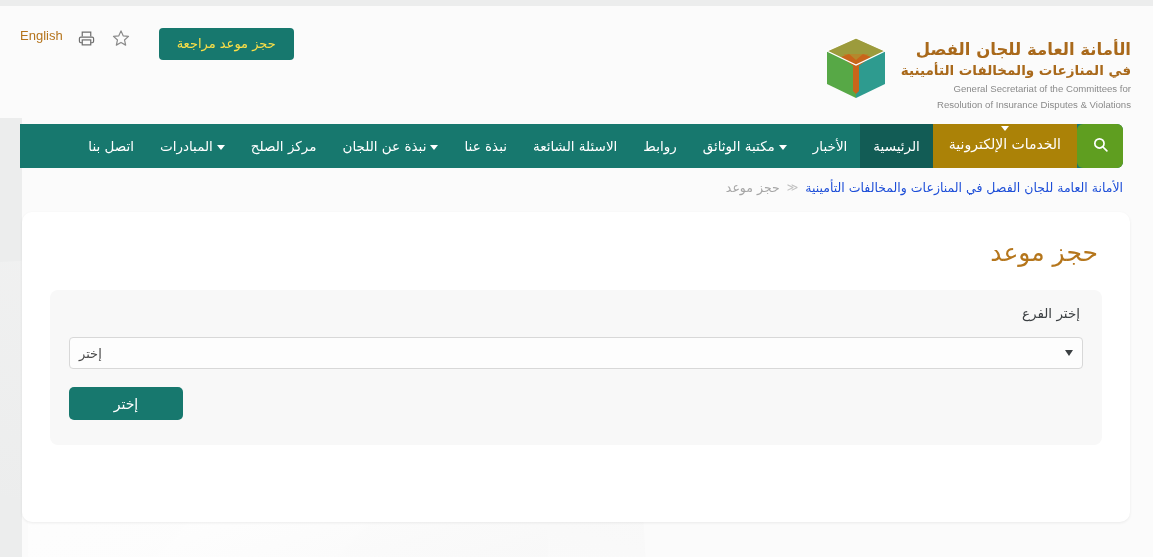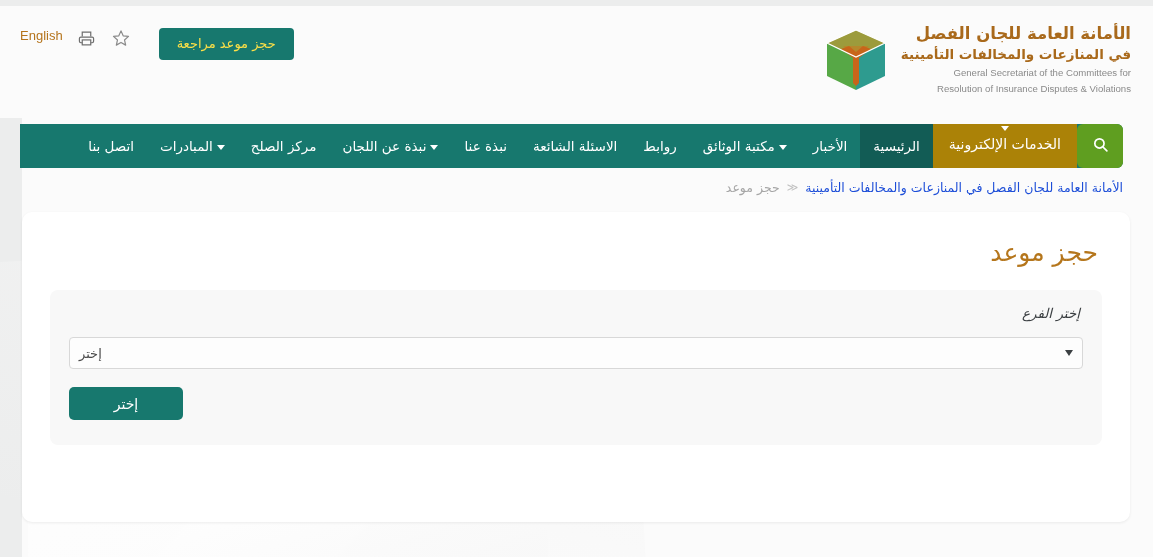--- a/index.html
+++ b/index.html
@@ -112,21 +112,21 @@
 
   .brand {
     position: absolute;
     top: 18px;
     right: 22px;
     display: flex;
     align-items: center;
     gap: 12px;
     direction: rtl;
   }
-  .brand-text { text-align: right; }
+  .brand-text { text-align: right; margin-top: 16px; }
   .brand-ar1 {
     font-family: "DejaVu Sans", sans-serif;
     font-size: 16.5px;
     font-weight: bold;
     color: #a9691b;
     letter-spacing: .5px;
     line-height: 1.25;
     white-space: nowrap;
   }
   .brand-ar2 {
@@ -262,21 +262,20 @@
     border-radius: 8px;
   }
   .field-label {
     position: absolute;
     top: 15px;
     right: 22px;
     font-family: "DejaVu Sans", sans-serif;
     font-size: 13.5px;
     color: #3c4043;
     direction: rtl;
-    font-style: italic;
   }
   .select-wrap {
     position: absolute;
     top: 47px;
     left: 19px;
     width: 1014px;
     height: 32px;
   }
   .select-box {
     width: 100%;

